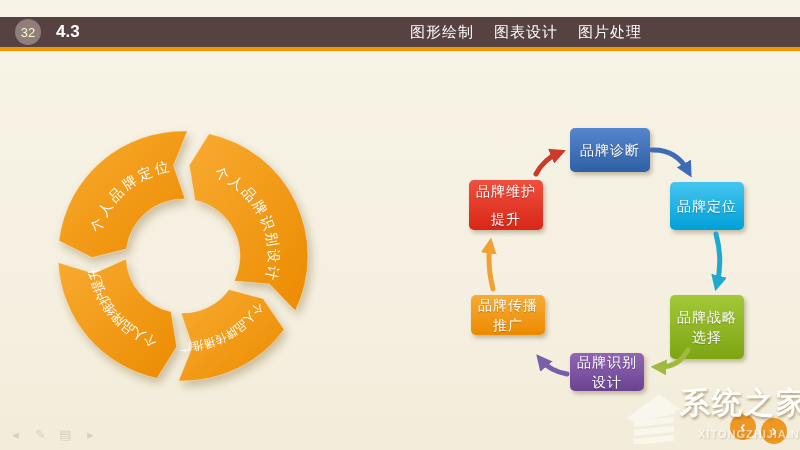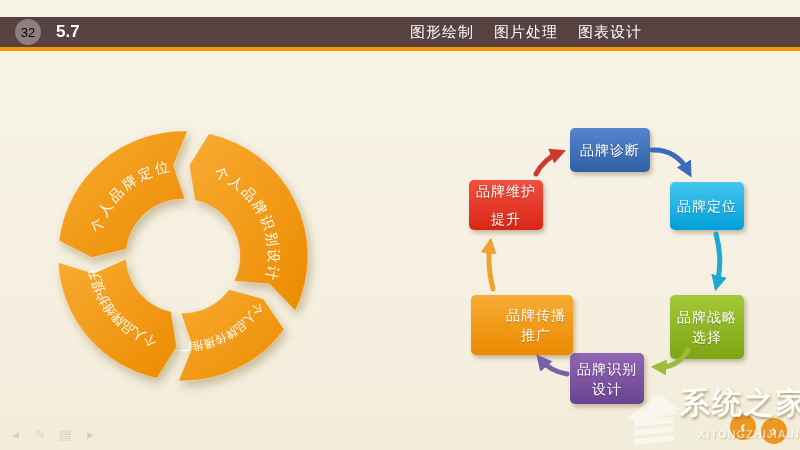--- a/index.html
+++ b/index.html
@@ -6,21 +6,21 @@
   body{
     width:800px;height:450px;position:relative;overflow:hidden;
     font-family:"Liberation Sans", sans-serif;
     background:linear-gradient(180deg,#f7f3e6 0%,#f5f0e1 60%,#f2edda 100%);
   }
   
   .topbar{position:absolute;left:0;top:17px;width:800px;height:30px;background:#564241;}
   .accent-line{position:absolute;left:0;top:47px;width:800px;height:4px;background:#f39800;}
   .slide-circle{
     position:absolute;left:15px;top:19px;width:26px;height:26px;border-radius:50%;
-    background:#8e7e7e;color:#000000;font-size:13px;display:flex;align-items:center;justify-content:center;
+    background:#8e7e7e;color:#fef9c3;font-size:13px;display:flex;align-items:center;justify-content:center;
   }
   .title-wrap{position:absolute;left:56px;top:17px;height:30px;display:flex;align-items:center;color:#fff;}
   .title-num{font-weight:bold;font-size:17px;margin-right:8px;}
   .title-text{font-size:17px;letter-spacing:2px;}
   .tabs{position:absolute;left:400px;top:17px;height:44px;display:flex;}
   .tab{
     width:84px;height:30px;display:flex;align-items:center;justify-content:center;
     color:#fff;font-size:15px;letter-spacing:1px;cursor:pointer;
   }
   .tab.active{background:#f39800;height:34px;width:86px;z-index:3;}
@@ -34,22 +34,22 @@
   .node{
     position:absolute;border-radius:5px;color:#fff;
     display:flex;flex-direction:column;align-items:center;justify-content:center;
     font-size:14px;line-height:20px;letter-spacing:1px;
     box-shadow:2px 3px 4px rgba(100,80,40,.35);
     text-shadow:0 1px 1px rgba(0,0,0,.25);
   }
   .n1{left:570px;top:128px;width:80px;height:44px;background:linear-gradient(180deg,#5585cc,#2f5fa5);}
   .n2{left:670px;top:182px;width:74px;height:48px;background:linear-gradient(180deg,#45c6f0,#009fd8);}
   .n3{left:670px;top:295px;width:74px;height:64px;background:linear-gradient(180deg,#a3c838,#7da512);}
-  .n4{left:570px;top:353px;width:74px;height:51px;background:linear-gradient(180deg,#9166b5,#6a4390);}
-  .n5{left:471px;top:295px;width:74px;height:60px;background:linear-gradient(180deg,#f7ac35,#ec8a00);padding-left:28px;}
+  .n4{left:570px;top:353px;width:74px;height:38px;background:linear-gradient(180deg,#9166b5,#6a4390);}
+  .n5{left:471px;top:295px;width:74px;height:40px;background:linear-gradient(180deg,#f7ac35,#ec8a00);}
   .n6{left:469px;top:180px;width:74px;height:50px;background:linear-gradient(180deg,#f0503f,#d92616);gap:8px;}
   .arrows{position:absolute;left:0;top:0;width:800px;height:450px;pointer-events:none;}
   
   .controls{position:absolute;left:8px;bottom:8px;display:flex;gap:10px;}
   .ctl{color:#b5ad92;opacity:.45;font-size:13px;width:15px;text-align:center;cursor:pointer;}
   
   .watermark{position:absolute;right:0;bottom:0;width:175px;height:70px;}
   .wm-house{position:absolute;left:0px;bottom:6px;opacity:.55;}
   .wm-badge{
     position:absolute;width:26px;height:26px;border-radius:50%;background:#ef8903;opacity:.85;
@@ -66,26 +66,26 @@
     letter-spacing:1px;text-shadow:1px 1px 2px rgba(120,90,40,.5);white-space:nowrap;margin-left:25px;
   }
 </style>
 </head>
 <body>
 
 <div class="topbar"></div>
 <div class="accent-line"></div>
 <div class="slide-circle">32</div>
 <div class="title-wrap">
-  <span class="title-num">5.7</span>
+  <span class="title-num">4.3</span>
 </div>
 <nav class="tabs">
   <div class="tab">图形绘制</div>
+  <div class="tab">图表设计</div>
   <div class="tab">图片处理</div>
-  <div class="tab">图表设计</div>
 </nav>
 
 <svg class="donut" viewBox="-128 -128 256 256">
   <defs>
     <linearGradient id="og" x1="0" y1="0" x2="1" y2="1">
       <stop offset="0" stop-color="#f8ab31"></stop>
       <stop offset="1" stop-color="#ec8b00"></stop>
     </linearGradient>
     <path id="tp1" d="M -88.7 -20.5 A 91 91 0 0 1 -6.4 -90.8" fill="none"></path>
     <path id="tp2" d="M 28.1 -86.5 A 91 91 0 0 1 85.5 31.1" fill="none"></path>

